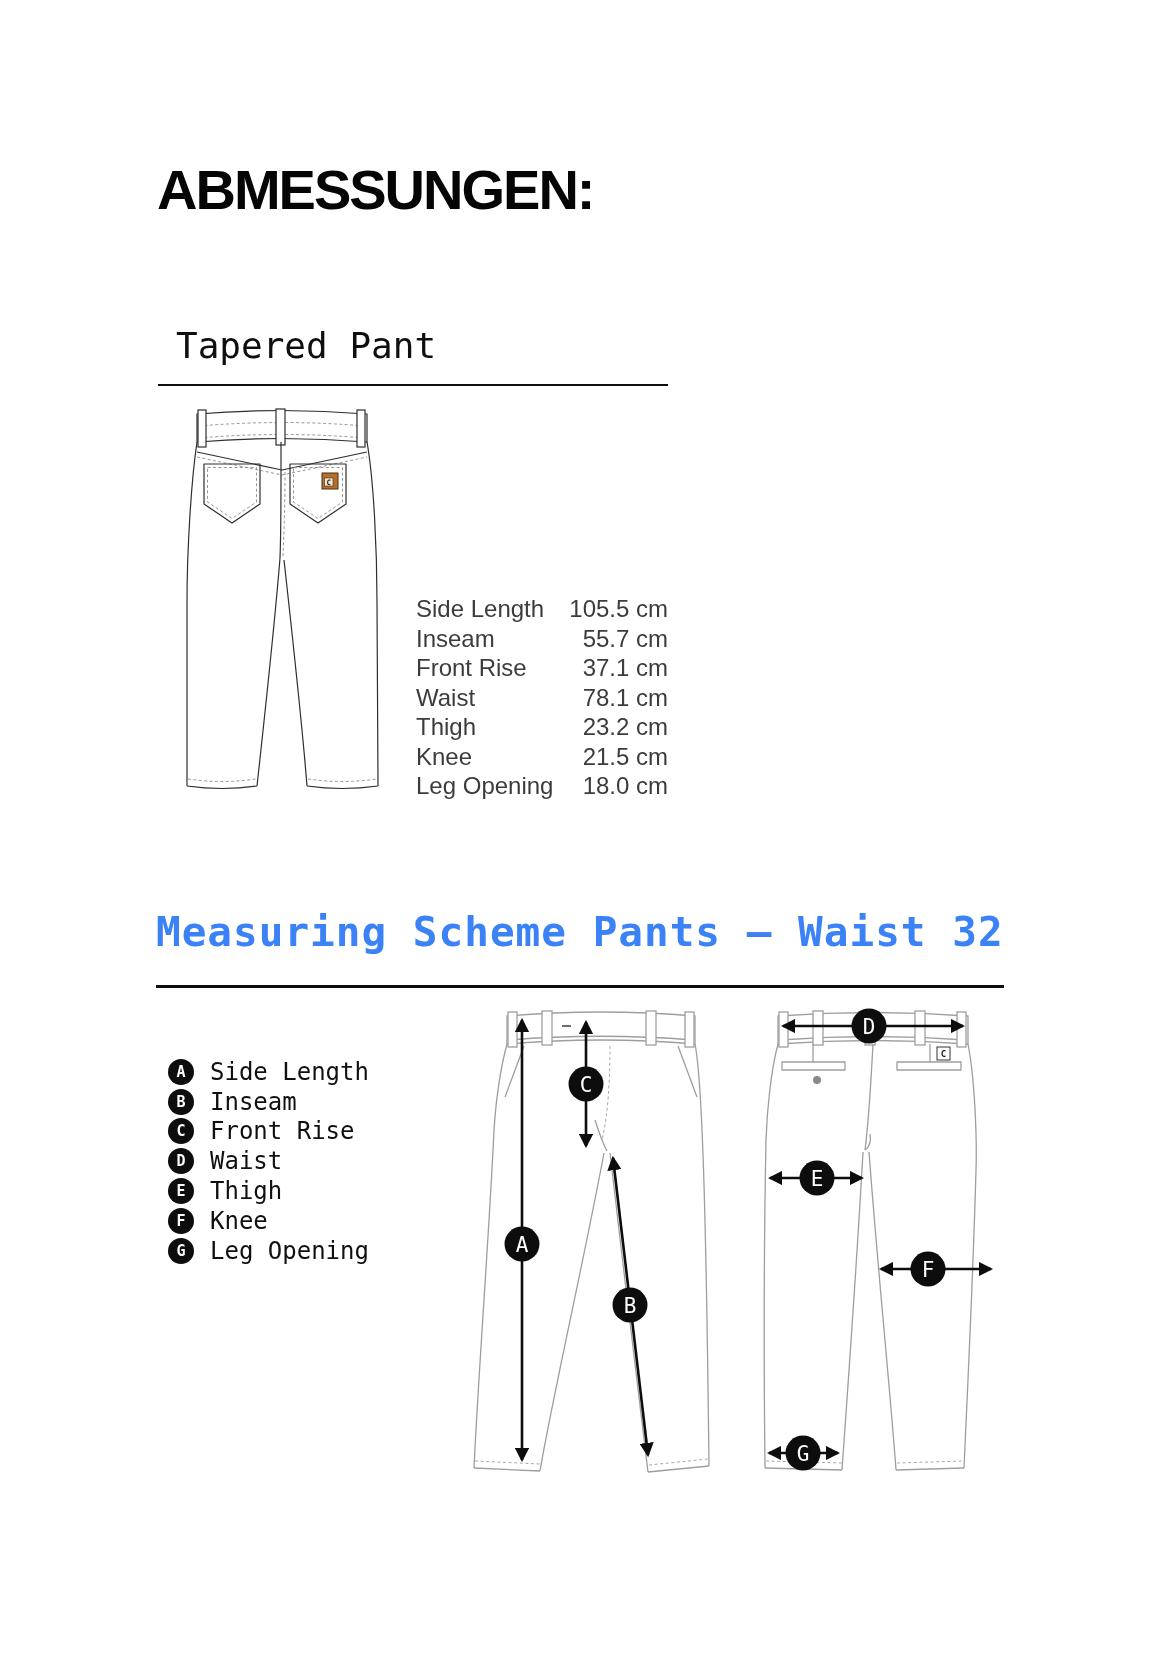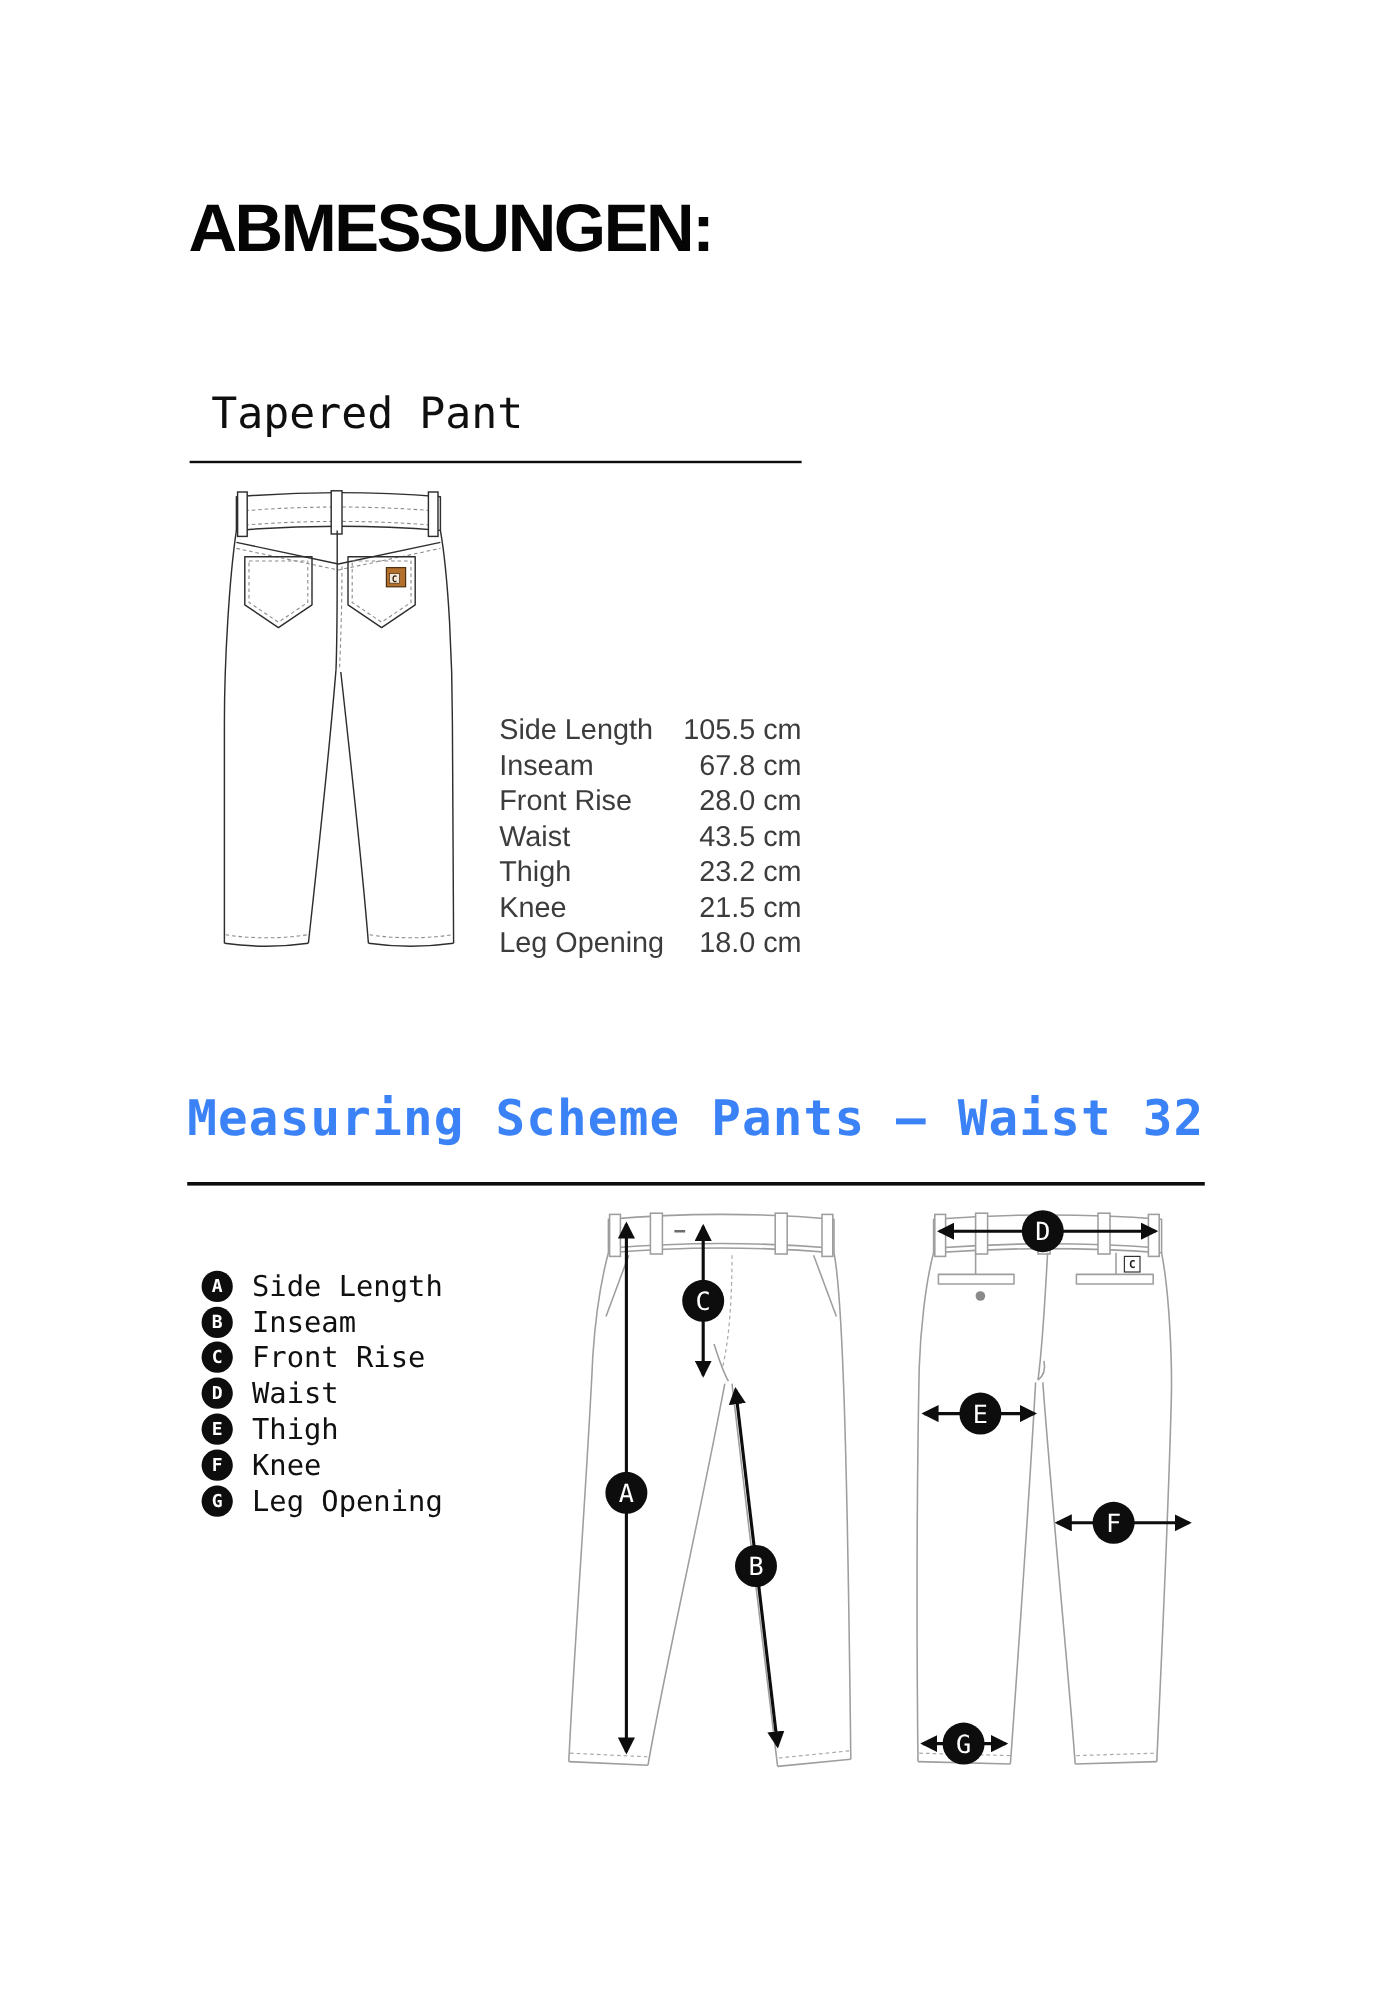--- a/index.html
+++ b/index.html
@@ -108,29 +108,29 @@
   </svg>
 
 
   <div class="meas-table">
     <div class="meas-row">
       <span class="meas-label">Side Length</span>
       <span class="meas-value">105.5 cm</span>
     </div>
     <div class="meas-row">
       <span class="meas-label">Inseam</span>
-      <span class="meas-value">67.8 cm</span>
+      <span class="meas-value">55.7 cm</span>
     </div>
     <div class="meas-row">
       <span class="meas-label">Front Rise</span>
-      <span class="meas-value">28.0 cm</span>
+      <span class="meas-value">37.1 cm</span>
     </div>
     <div class="meas-row">
       <span class="meas-label">Waist</span>
-      <span class="meas-value">43.5 cm</span>
+      <span class="meas-value">78.1 cm</span>
     </div>
     <div class="meas-row">
       <span class="meas-label">Thigh</span>
       <span class="meas-value">23.2 cm</span>
     </div>
     <div class="meas-row">
       <span class="meas-label">Knee</span>
       <span class="meas-value">21.5 cm</span>
     </div>
     <div class="meas-row">

